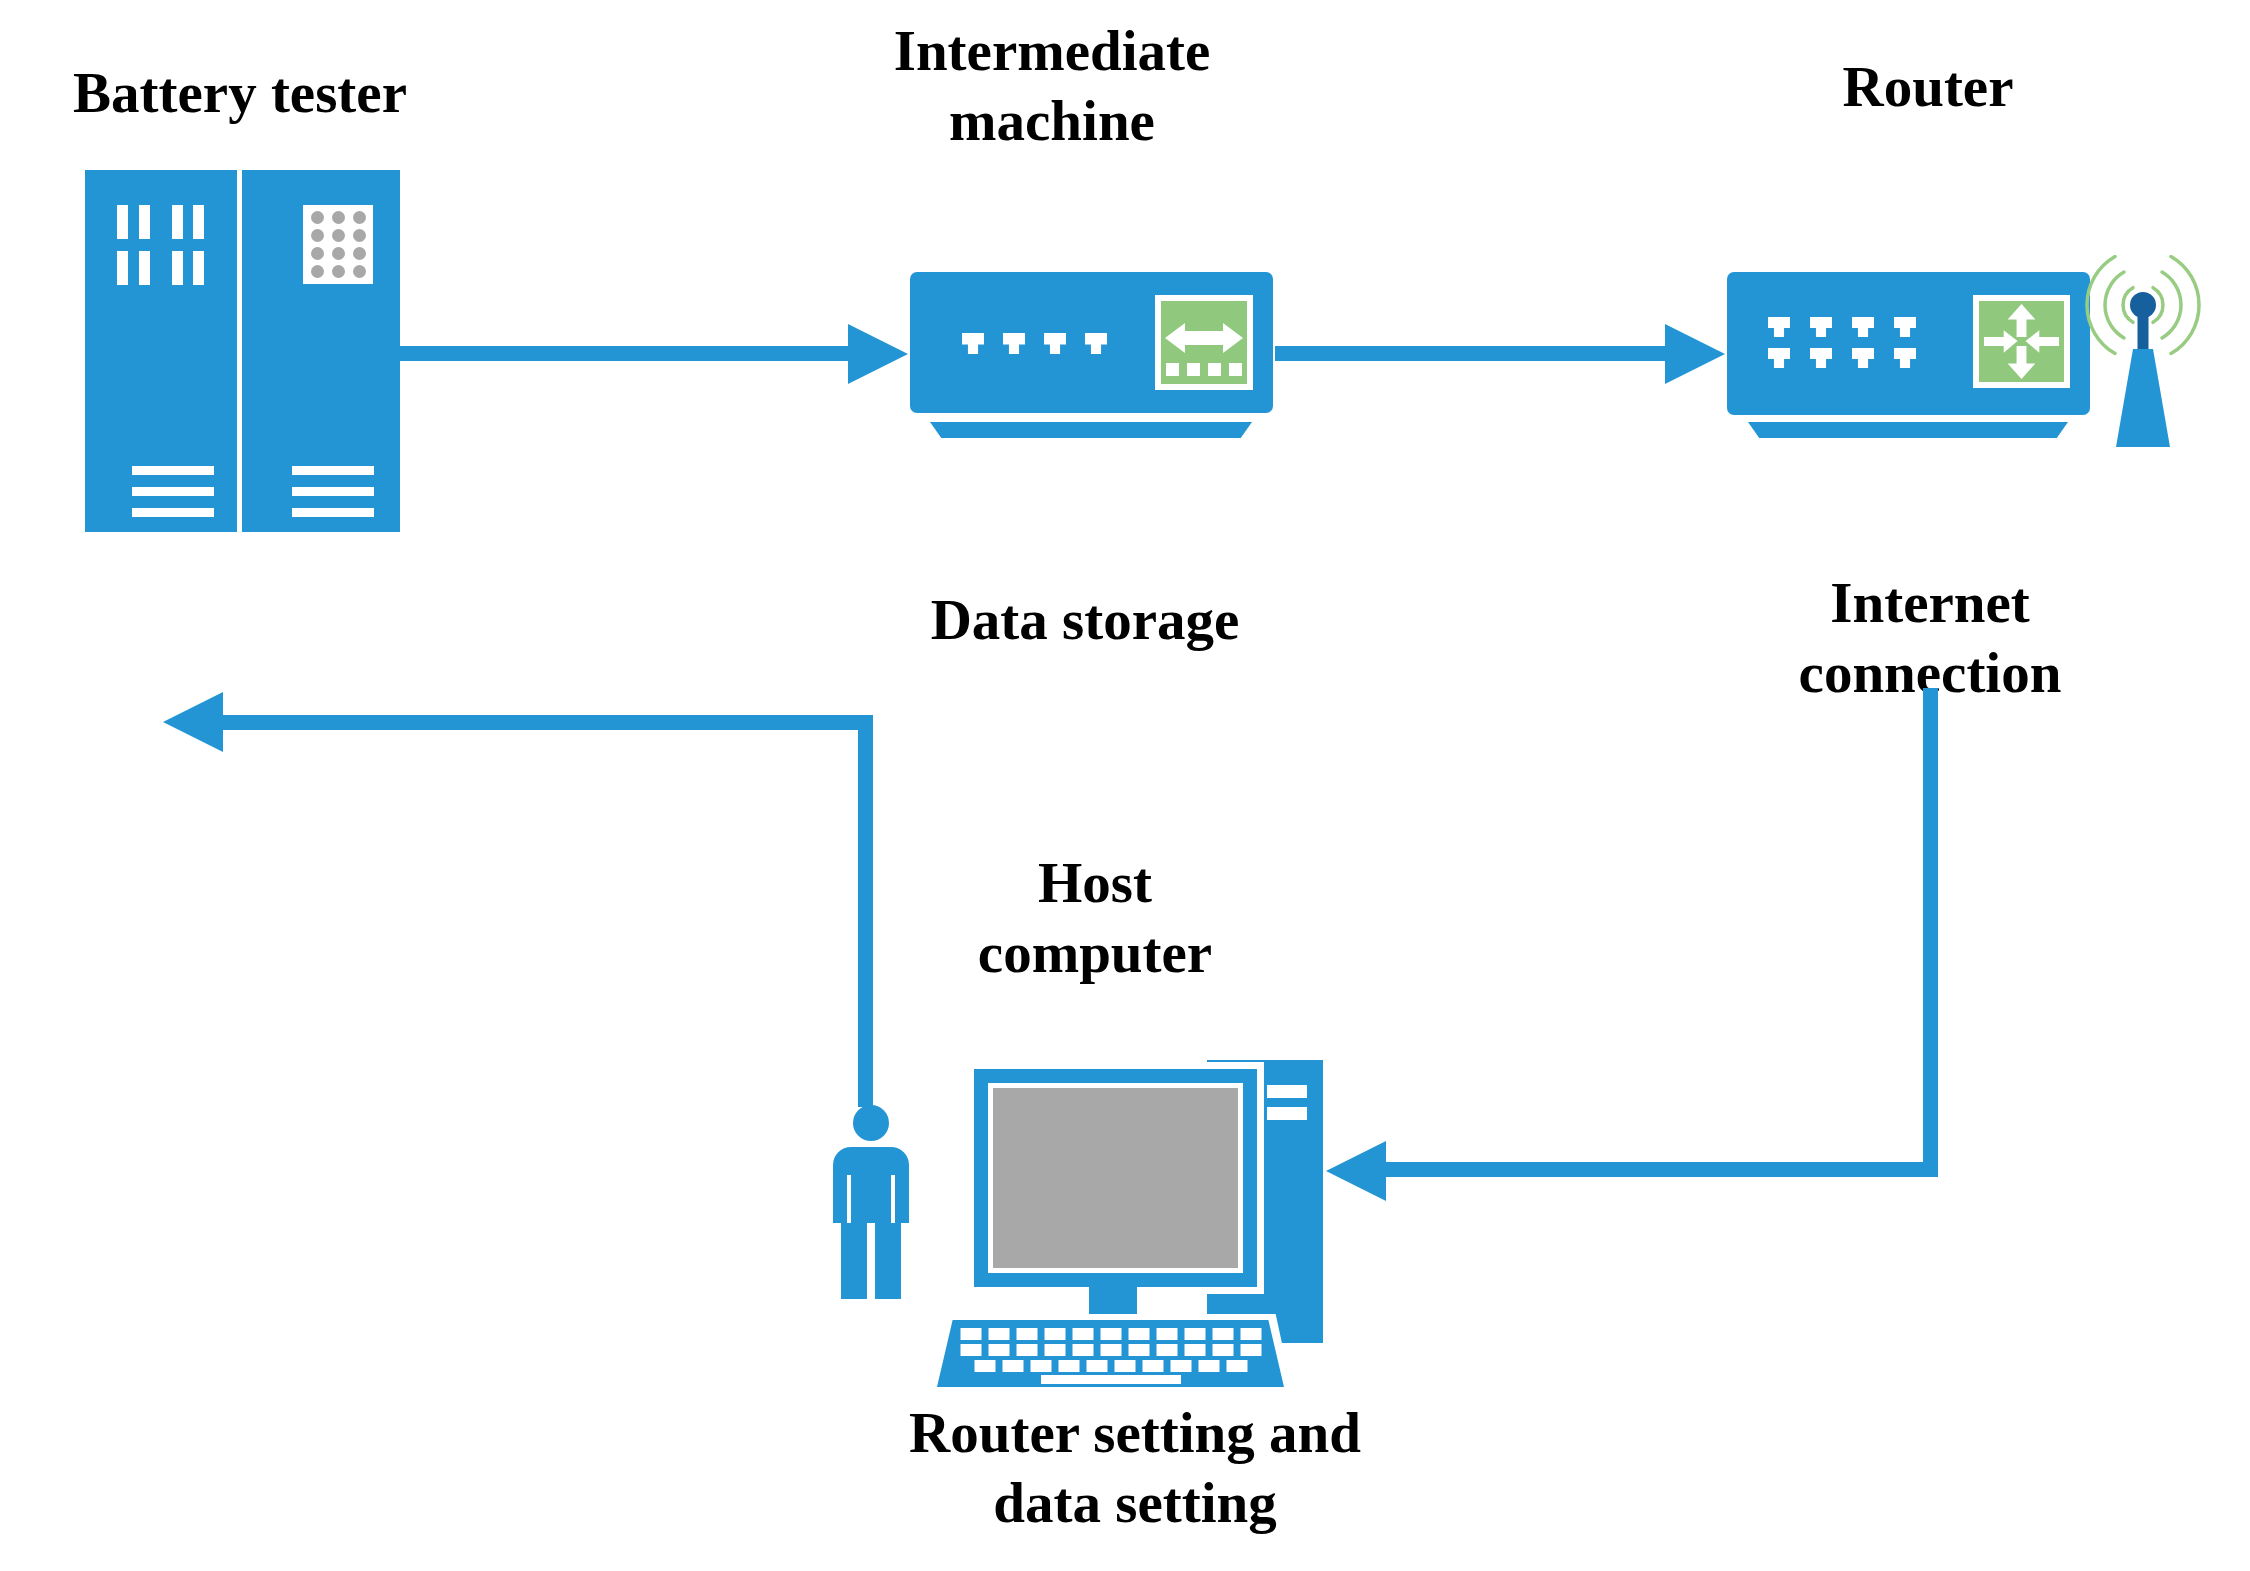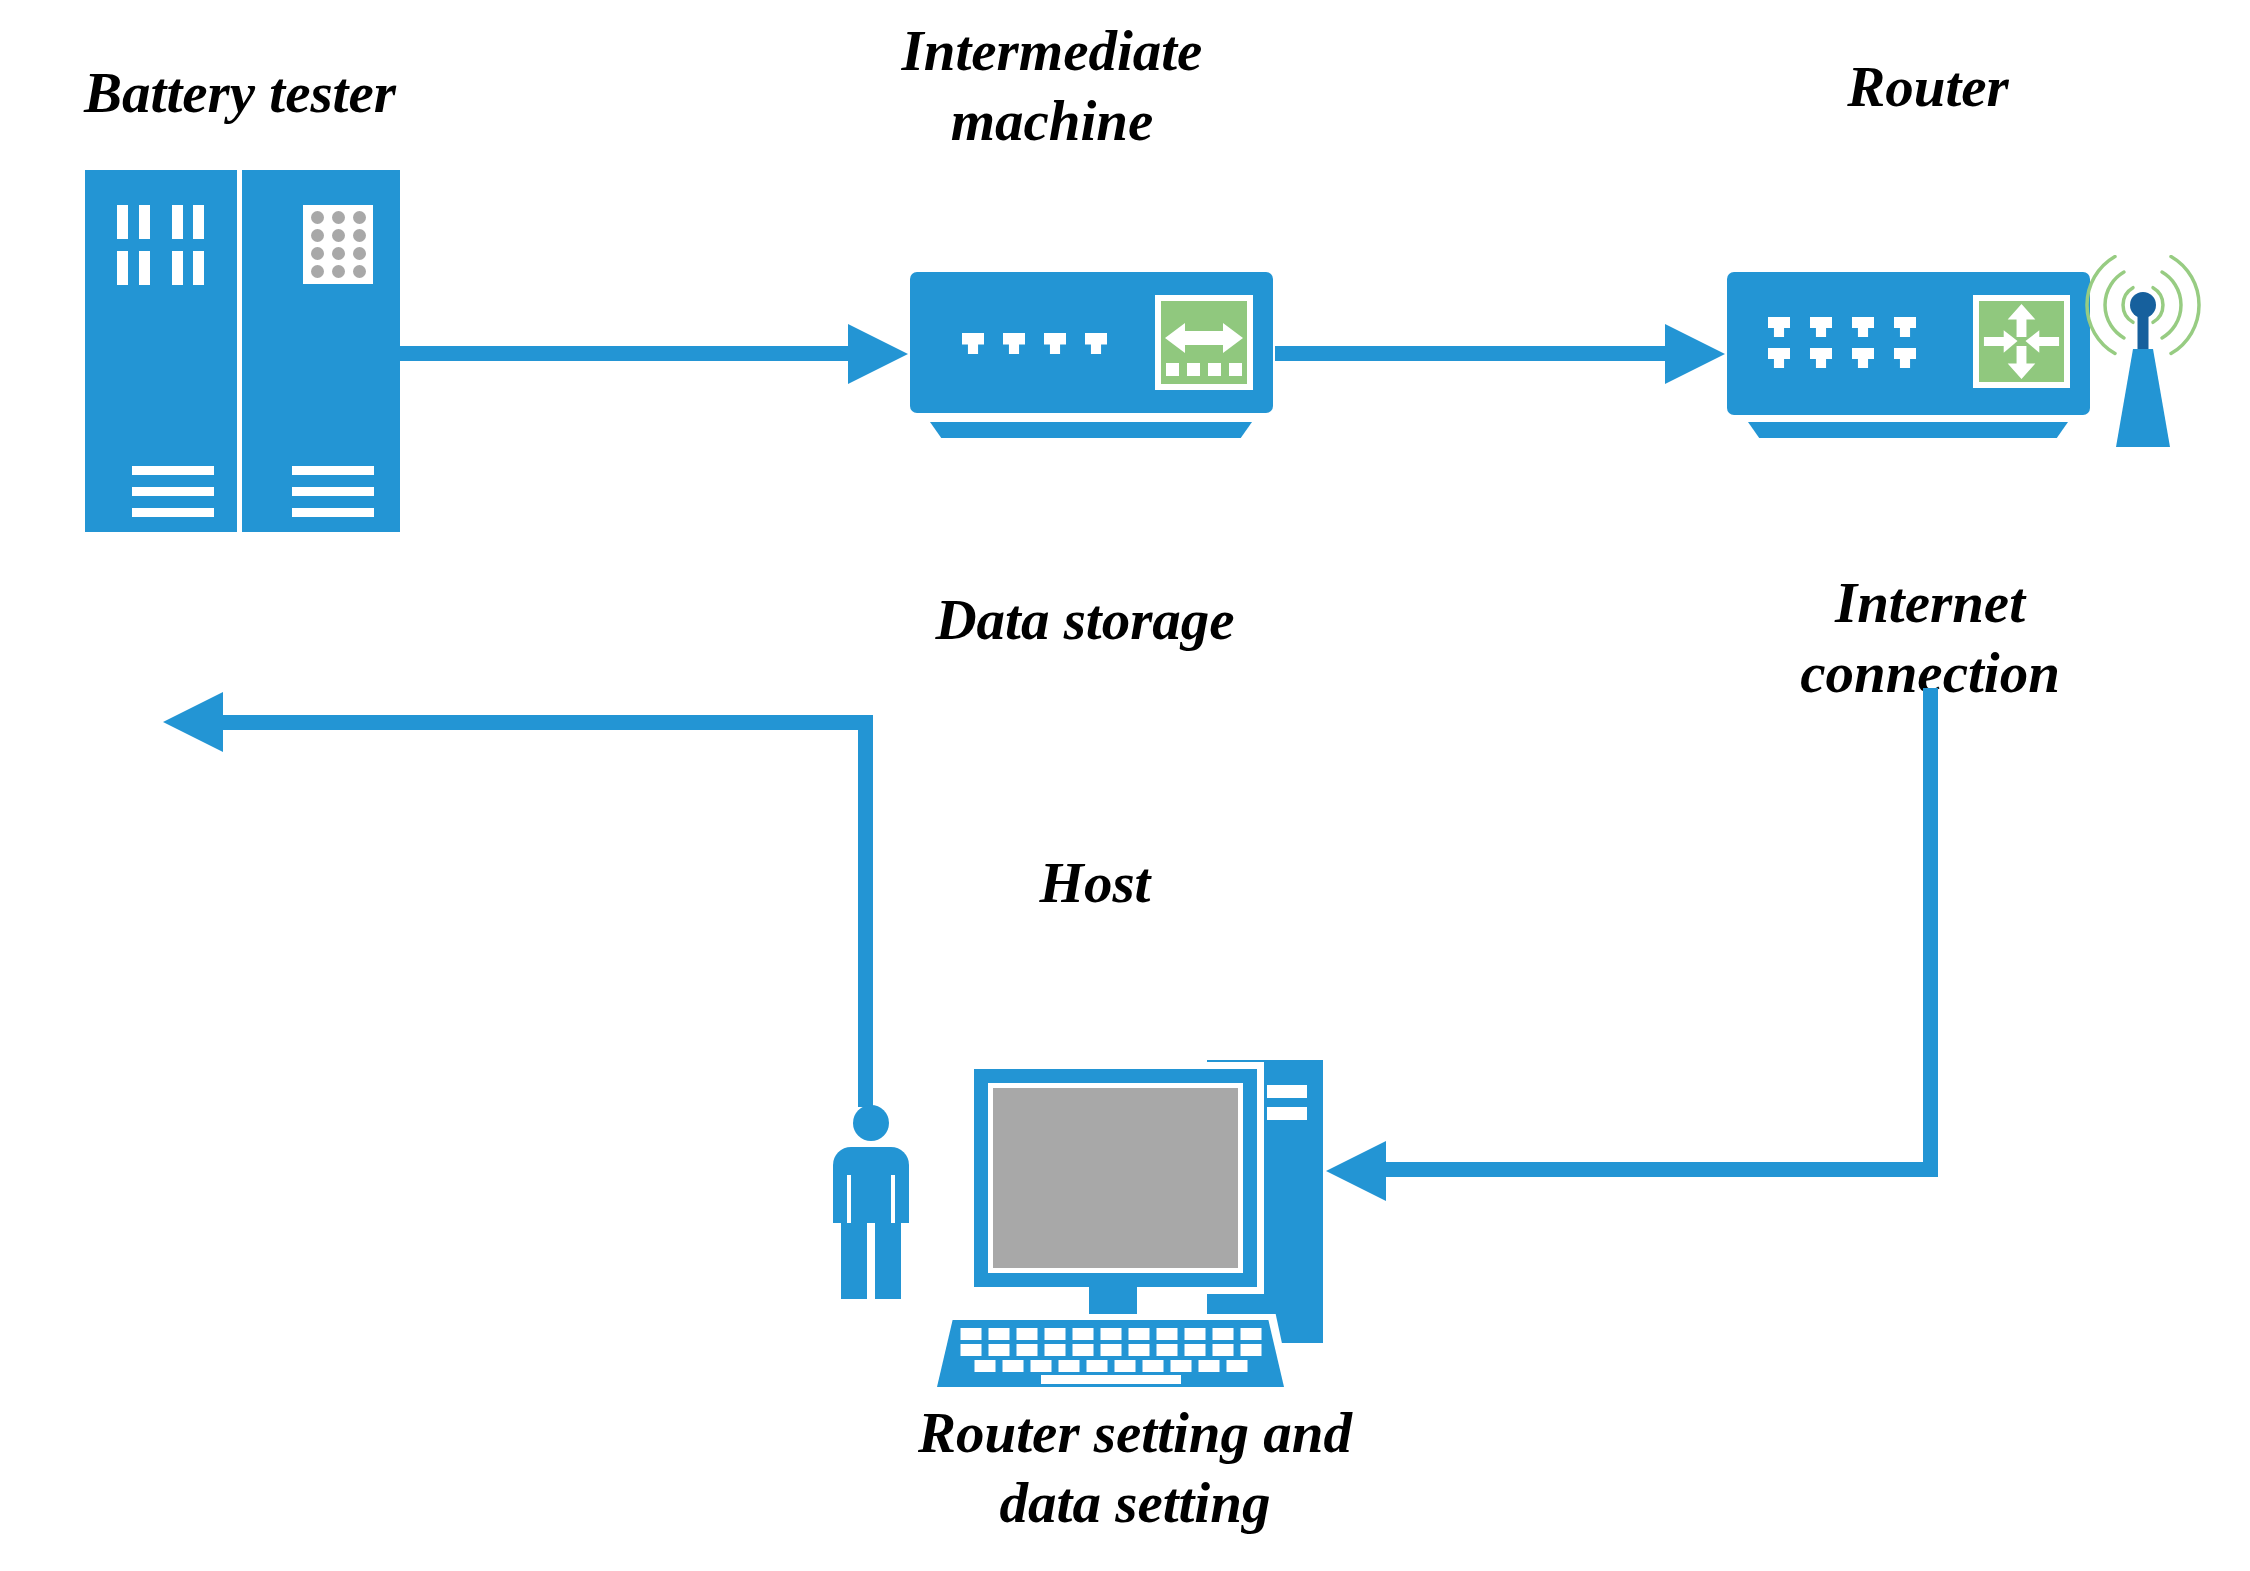--- a/index.html
+++ b/index.html
@@ -7,21 +7,21 @@
     --dark-blue:#16609d;
     --module-green:#90c87e;
     --arc-green:#97cc82;
     --screen-gray:#a8a8a8;
     --text-black:#000000;
     --background:#ffffff;
   }
   html,body{margin:0;padding:0;}
   body{width:2250px;height:1571px;background:var(--background);}
   #canvas{position:relative;width:2250px;height:1571px;background:var(--background);
-          font-family:"Liberation Serif","DejaVu Serif",serif;overflow:hidden;font-style:italic;}
+          font-family:"Liberation Serif","DejaVu Serif",serif;overflow:hidden;}
 
   
   .lbl{position:absolute;transform:translateX(-50%);text-align:center;
        font-weight:bold;font-size:57px;line-height:70px;color:var(--text-black);white-space:nowrap;}
   .shaft-h{position:absolute;height:15px;background:var(--primary-blue);}
   .shaft-v{position:absolute;width:15px;background:var(--primary-blue);}
   .head-right{position:absolute;width:0;height:0;border-top:30px solid transparent;
               border-bottom:30px solid transparent;border-left:60px solid var(--primary-blue);}
   .head-left{position:absolute;width:0;height:0;border-top:30px solid transparent;
              border-bottom:30px solid transparent;border-right:60px solid var(--primary-blue);}
@@ -92,20 +92,21 @@
   </div>
   <div class="lbl" style="left:1085px;top:585px;text-align:center;">
     <div>Data storage</div>
   </div>
   <div class="lbl" style="left:1930px;top:568px;">
     <div>Internet</div>
     <div>connection</div>
   </div>
   <div class="lbl" style="left:1095px;top:840px;margin-top:8px;">
     <div>Host</div>
+    <div>computer</div>
   </div>
   <div class="lbl" style="left:1135px;top:1398px;">
     <div>Router setting and</div>
     <div>data setting</div>
   </div>
 
   <div>
     <div class="panel" id="panelL">
       <div class="slotrow" style="top:35px;">
         <div class="sbar"></div>

